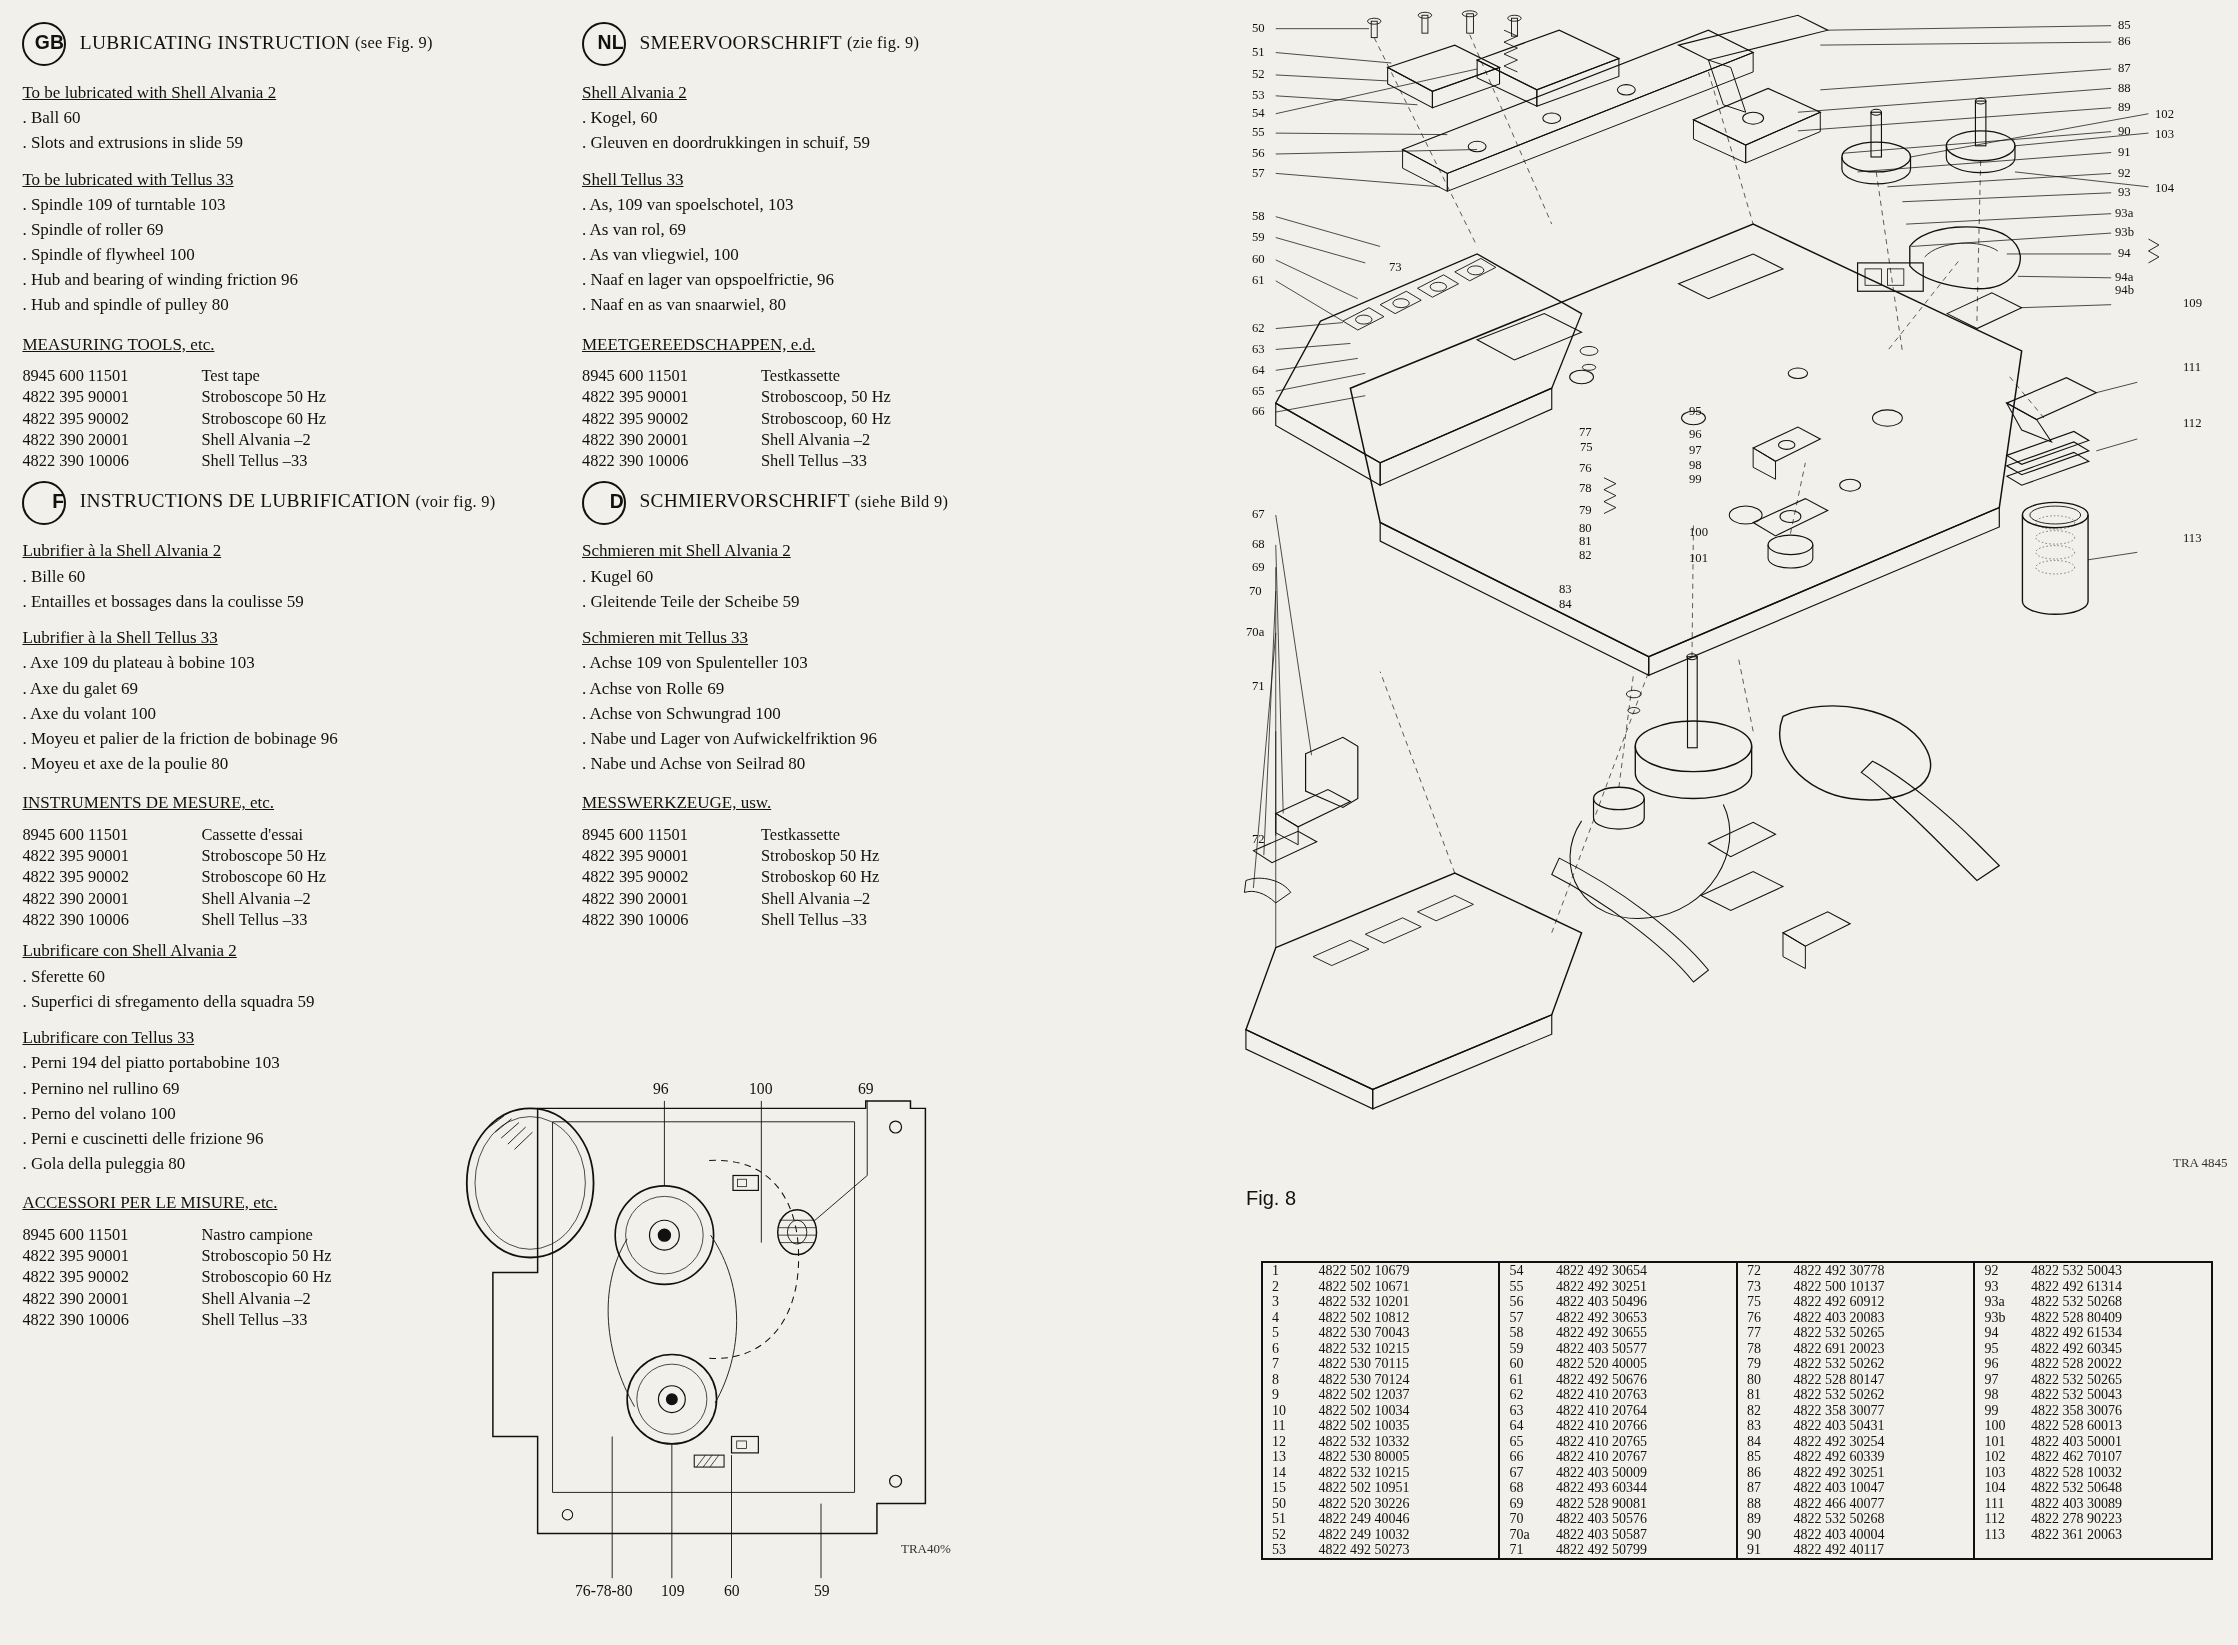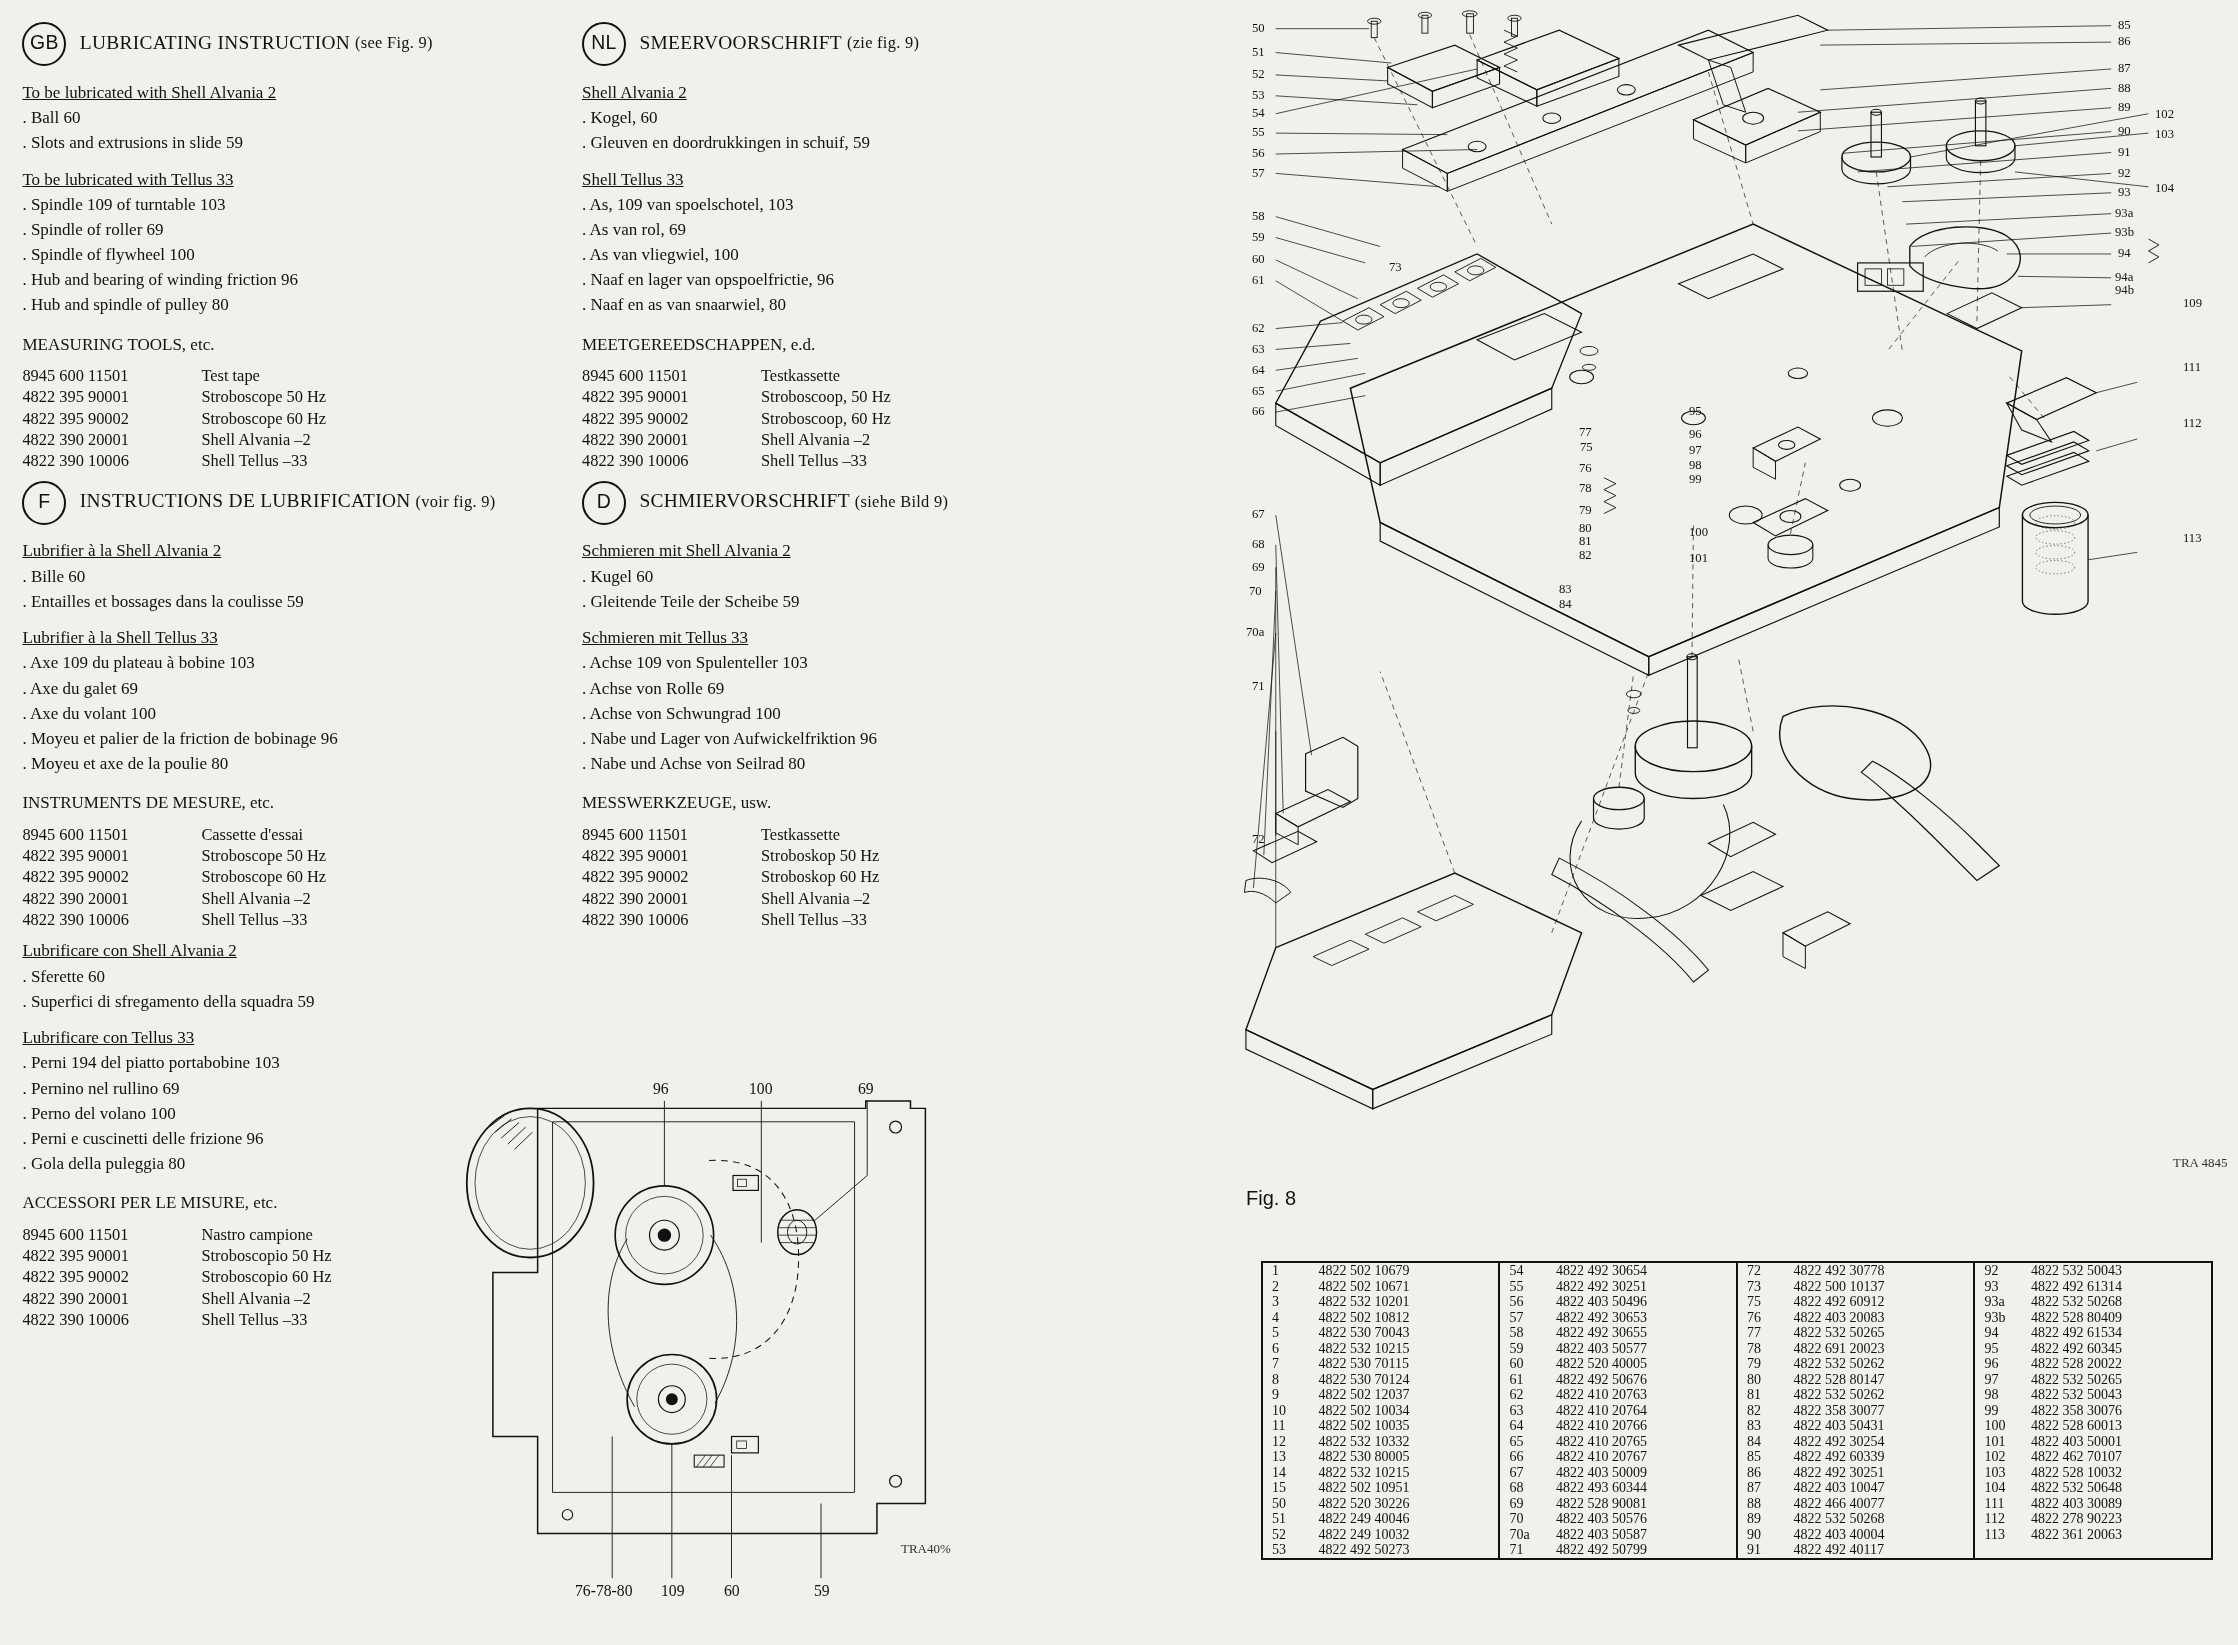--- a/index.html
+++ b/index.html
@@ -10,31 +10,31 @@
     color:#111;
     position:relative;
     overflow:hidden;
   }
   .page{position:absolute;inset:0;}
   
   .left-col{position:absolute;left:0;top:0;width:1231px;height:1645px;}
   .sec{position:absolute;}
   .badge{
     display:inline-block;border:2.2px solid #111;border-radius:50%;
-    width:40px;height:40px;line-height:37px;text-align:center;
-    font-size:19.4px;font-weight:normal;font-family:"Liberation Sans",sans-serif;
+    width:40px;height:40px;line-height:37px;text-align:right;
+    font-size:19.4px;font-weight:bold;font-family:"Liberation Sans",sans-serif;
     vertical-align:middle;
   }
   .sec-head{font-size:18.7px;letter-spacing:0.3px;white-space:nowrap;}
   .sec-head .title{font-variant:small-caps;font-size:19.4px;margin-left:13.4px;}
   .sec-head .paren{font-size:16.4px;}
   .sub{font-size:17px;text-decoration:underline;margin-top:16.4px;white-space:nowrap;}
   .li{font-size:17px;margin-top:5.2px;white-space:nowrap;}
   .li:before{content:". ";}
-  .blk{margin-top:19.4px;}
+  .blk{margin-top:19.4px;text-decoration:underline;}
   .tools-head{font-size:17px;white-space:nowrap;}
   table.tools{border-collapse:collapse;margin-top:10.4px;font-size:16.4px;}
   table.tools td{padding:0.7px 0;white-space:nowrap;}
   table.tools td.code{width:179px;}
   
   .fig9{position:absolute;left:448px;top:1086px;width:746px;height:522px;}
   .fig9 svg{position:absolute;left:0;top:0;}
   .callout{position:absolute;font-size:15.7px;font-family:"Liberation Serif",serif;}
   
   .right-col{position:absolute;left:1231px;top:0;width:1007px;height:1645px;}

